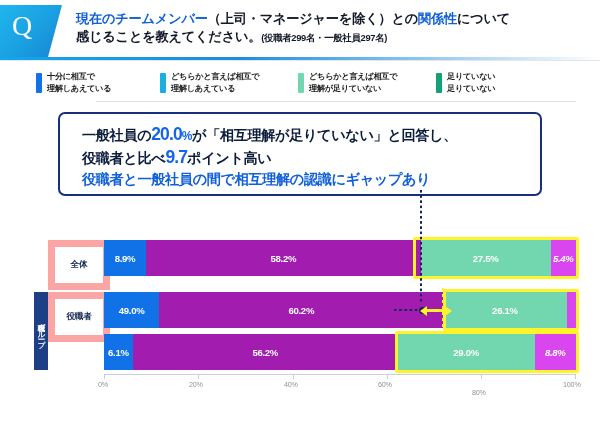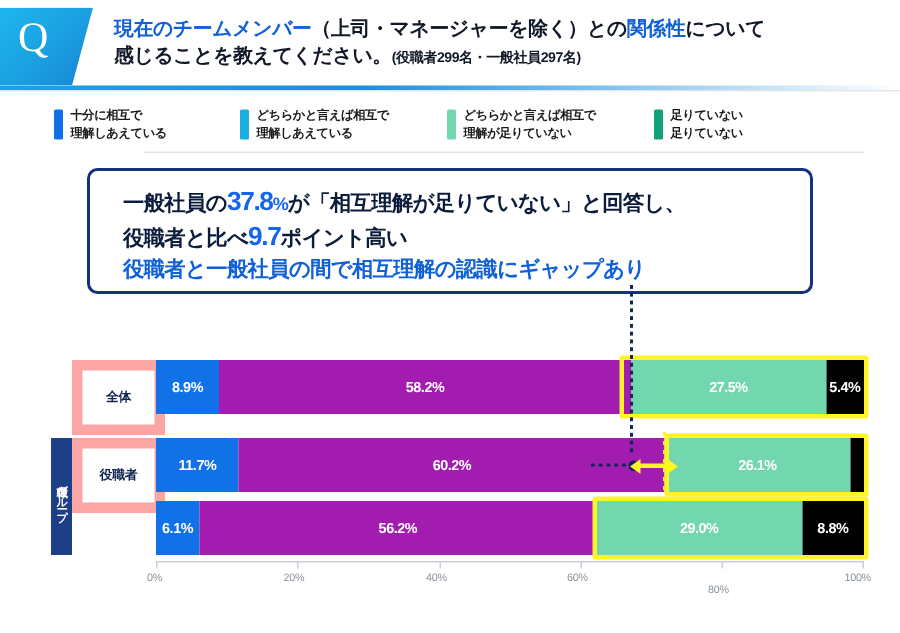--- a/index.html
+++ b/index.html
@@ -79,21 +79,21 @@
   .bar{position:absolute;display:flex;overflow:visible;}
   .seg{
     position:relative;height:100%;
     display:flex;align-items:center;justify-content:center;
     font-size:9.6px;font-weight:bold;color:#ffffff;letter-spacing:-0.3px;
     white-space:nowrap;
   }
   .seg.s0{background:#1172e8;}
   .seg.s1{background:#a21caf;}
   .seg.s2{background:#72d6ae;}
-  .seg.s3{background:#000000;}
+  .seg.s3{background:#d946ef;font-style:italic;}
 
   .hl-box{
     position:absolute;border:3px solid #fff32a;border-radius:2px;
     box-sizing:border-box;pointer-events:none;
   }
 
   .axis-line{position:absolute;background:#c9cfd4;}
   .tick{position:absolute;width:1px;background:#c9cfd4;}
   .tick-lbl{
     position:absolute;font-size:7.2px;color:#8c949b;letter-spacing:-0.2px;
@@ -195,21 +195,21 @@
       <span class="leg-txt">
         <span>足りていない</span><br>
         <span>足りていない</span>
       </span>
     </div>
   </div>
   <div class="leg-sep"></div>
 
   <div class="callout">
     <div class="co-l1">
-      <span>一般社員の</span><span class="co-big">37.8</span><span class="co-pct">%</span><span>が「相互理解が足りていない」と回答し、</span>
+      <span>一般社員の</span><span class="co-big">20.0</span><span class="co-pct">%</span><span>が「相互理解が足りていない」と回答し、</span>
     </div>
     <div class="co-l2">
       <span>役職者と比べ</span><span class="co-big">9.7</span><span>ポイント高い</span>
     </div>
     <div class="co-l3">役職者と一般社員の間で相互理解の認識にギャップあり</div>
   </div>
 
   <div class="chart">
 
     <div class="row-label-box" style="left:48px;top:240px;width:48px;height:36px;">全体</div>
@@ -221,21 +221,21 @@
 
     <div class="bar" style="left:104px;top:240px;width:472px;height:36px;">
       <div class="seg s0" style="width:8.9%;">8.9%</div>
       <div class="seg s1" style="width:58.2%;">58.2%</div>
       <div class="seg s2" style="width:27.5%;">27.5%</div>
       <div class="seg s3" style="width:5.4%;">5.4%</div>
     </div>
     <div class="hl-box" style="left:413px;top:237px;width:166px;height:42px;"></div>
 
     <div class="bar" style="left:104px;top:292px;width:472px;height:36px;">
-      <div class="seg s0" style="width:11.7%;">11.7%</div>
+      <div class="seg s0" style="width:11.7%;">49.0%</div>
       <div class="seg s1" style="width:60.2%;">60.2%</div>
       <div class="seg s2" style="width:26.1%;">26.1%</div>
       <div class="seg s3" style="width:2.0%;"></div>
     </div>
     <div class="hl-box" style="left:443px;top:289px;width:136px;height:42px;"></div>
 
     <div class="bar" style="left:104px;top:334px;width:472px;height:36px;">
       <div class="seg s0" style="width:6.1%;">6.1%</div>
       <div class="seg s1" style="width:56.2%;">56.2%</div>
       <div class="seg s2" style="width:29.0%;">29.0%</div>

